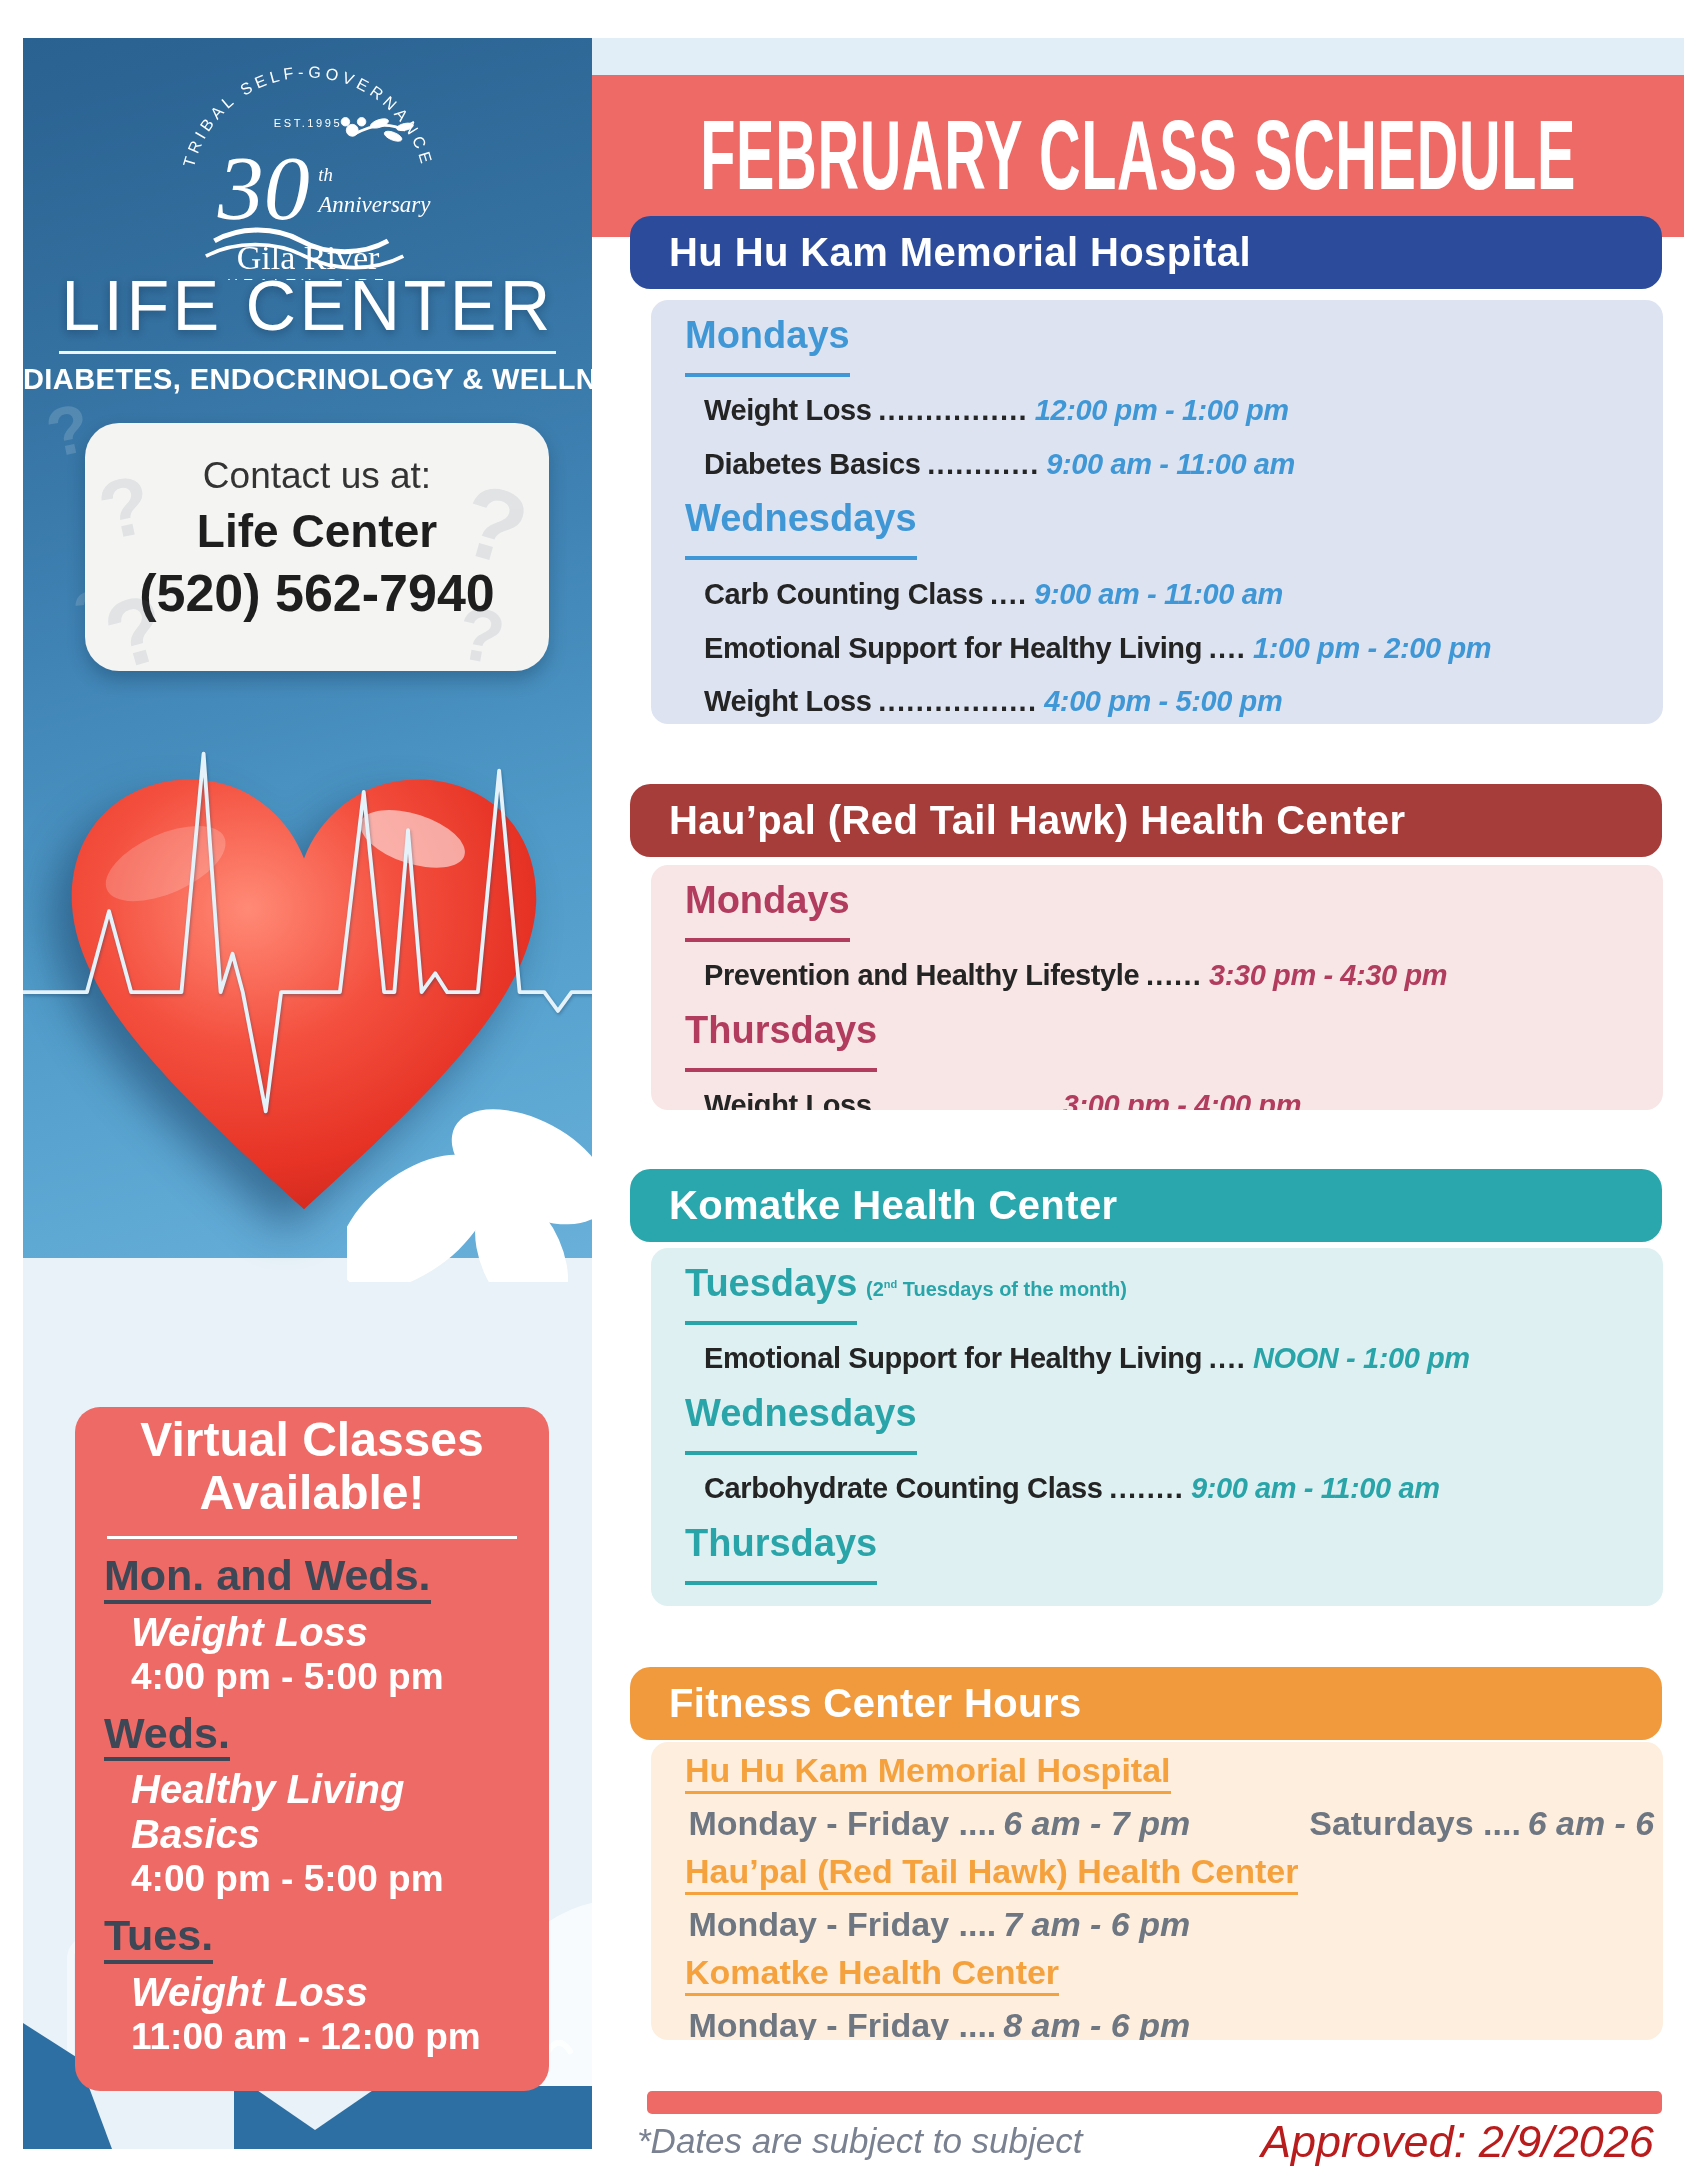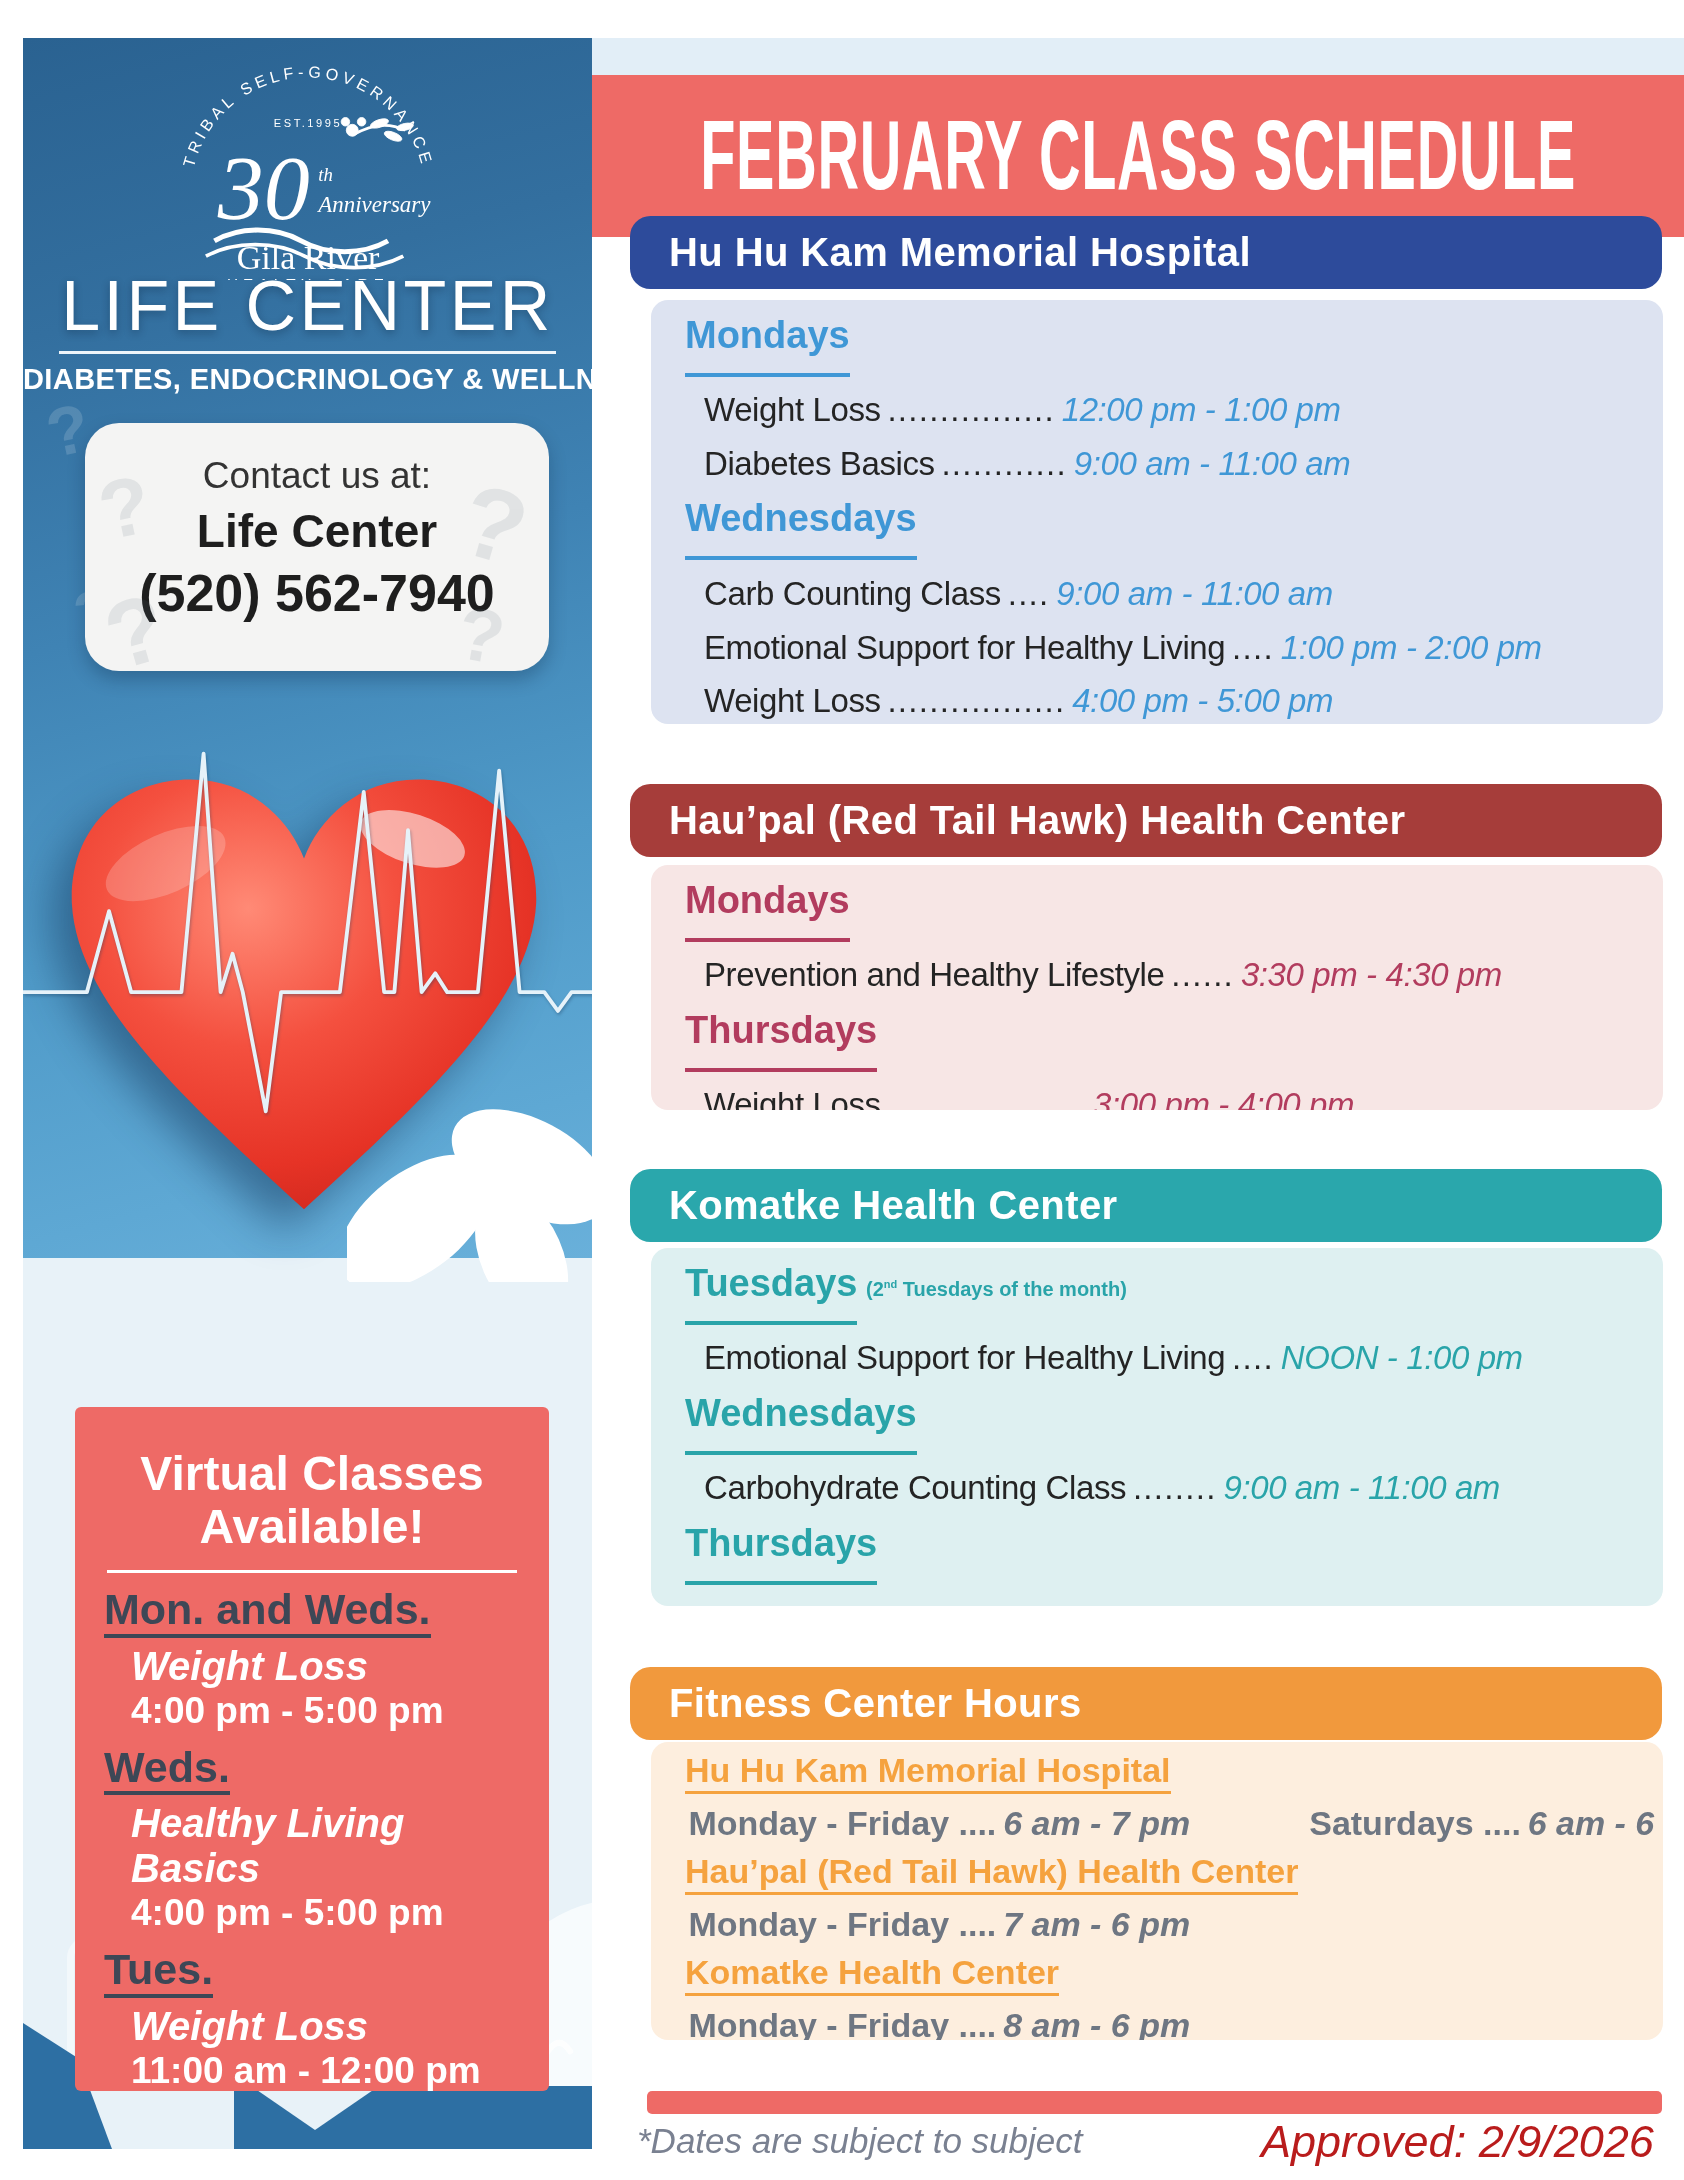--- a/index.html
+++ b/index.html
@@ -35,21 +35,21 @@
   .squiggle-svg{position:absolute;left:388px;top:1992px;opacity:.85}
   .blob{position:absolute;left:464px;top:1861px;width:273px;height:273px;border-radius:50%;background:#f7fbfd}
   .shape-wedge{position:absolute;left:0;top:1985px;width:89px;height:126px;background:#2d6fa3;
                clip-path:polygon(0 0,62% 28%,100% 100%,0 100%)}
   .shape-strip{position:absolute;left:211px;top:2048px;width:358px;height:63px;background:#2d6fa3}
   .shape-notch{position:absolute;left:228px;top:2048px;width:128px;height:44px;background:#e8f2f8;
                clip-path:polygon(0 0,100% 0,50% 100%)}
 
   
   .virtual{position:absolute;left:52px;top:1369px;width:474px;height:684px;background:#ee6a66;
-           border-radius:6px;box-sizing:border-box;padding:40px 29px;color:#fff;overflow:hidden;z-index:3}
+           border-radius:25px;box-sizing:border-box;padding:6px 29px;color:#fff;overflow:hidden;z-index:3}
   .v-title{text-align:center;font-size:48px;font-weight:700;line-height:53px}
   .v-hr{height:3.4px;background:#fff;margin:17px 3.4px 1.7px}
   .v-day{font-size:43px;font-weight:700;color:#3d4756;margin-top:12.8px;line-height:46px}
   .v-day .dl{display:inline-block;border-bottom:4.3px solid #3d4756;padding-bottom:1.7px}
   .v-name{font-size:40px;font-weight:700;font-style:italic;margin:6px 0 0 27px;line-height:45px}
   .v-time{font-size:37px;font-weight:700;margin:0.9px 0 0 27px;line-height:41px}
 
   
   .band-strip{position:absolute;left:592px;right:0;top:38px;height:175px;background:#e2eef7}
   .band{position:absolute;left:592px;right:0;top:75px;height:162px;background:#ee6a66;
@@ -64,21 +64,21 @@
   .sec-panel{position:absolute;left:651px;width:1012px;border-radius:17px;box-sizing:border-box;
              padding:0 20.4px 0 34px;overflow:hidden}
   .h1{top:216px;background:#2d4b9b}.p1{top:300px;height:424px;background:#dde3f1}
   .h2{top:784px;background:#a63d3a}.p2{top:865px;height:245px;background:#f7e6e5}
   .h3{top:1169px;background:#2aa7ac}.p3{top:1248px;height:358px;background:#def0f1}
   .h4{top:1667px;background:#f1993d}.p4{top:1742px;height:298px;background:#fdeede}
   .day{font-size:38px;font-weight:700;margin-top:13.6px;line-height:43px}
   .day .dl{display:inline-block;border-bottom:4.3px solid;padding-bottom:16px}
   .day .sfx{font-size:20px;margin-left:8.5px}
   .day sup{font-size:55%}
-  .crow{font-size:33px;font-weight:400;color:#242424;margin:13.6px 0 0 19px;line-height:40px;
+  .crow{font-size:29px;font-weight:700;color:#242424;margin:13.6px 0 0 19px;line-height:40px;
         letter-spacing:-0.4px;white-space:nowrap}
   .crow .dots{letter-spacing:1.3px;margin:0 6.8px}
   .crow .time{font-style:italic}
   .p1 .day,.p1 .time{color:#3f97d6}
   .p2 .day,.p2 .time{color:#b23c5e}
   .p3 .day,.p3 .time{color:#29a4a9}
 
   
   .floc{font-size:34px;font-weight:700;color:#f5a23e;margin-top:10.2px;line-height:37px}
   .floc .dl{display:inline-block;border-bottom:3.4px solid #f5a23e;padding-bottom:1.7px}

